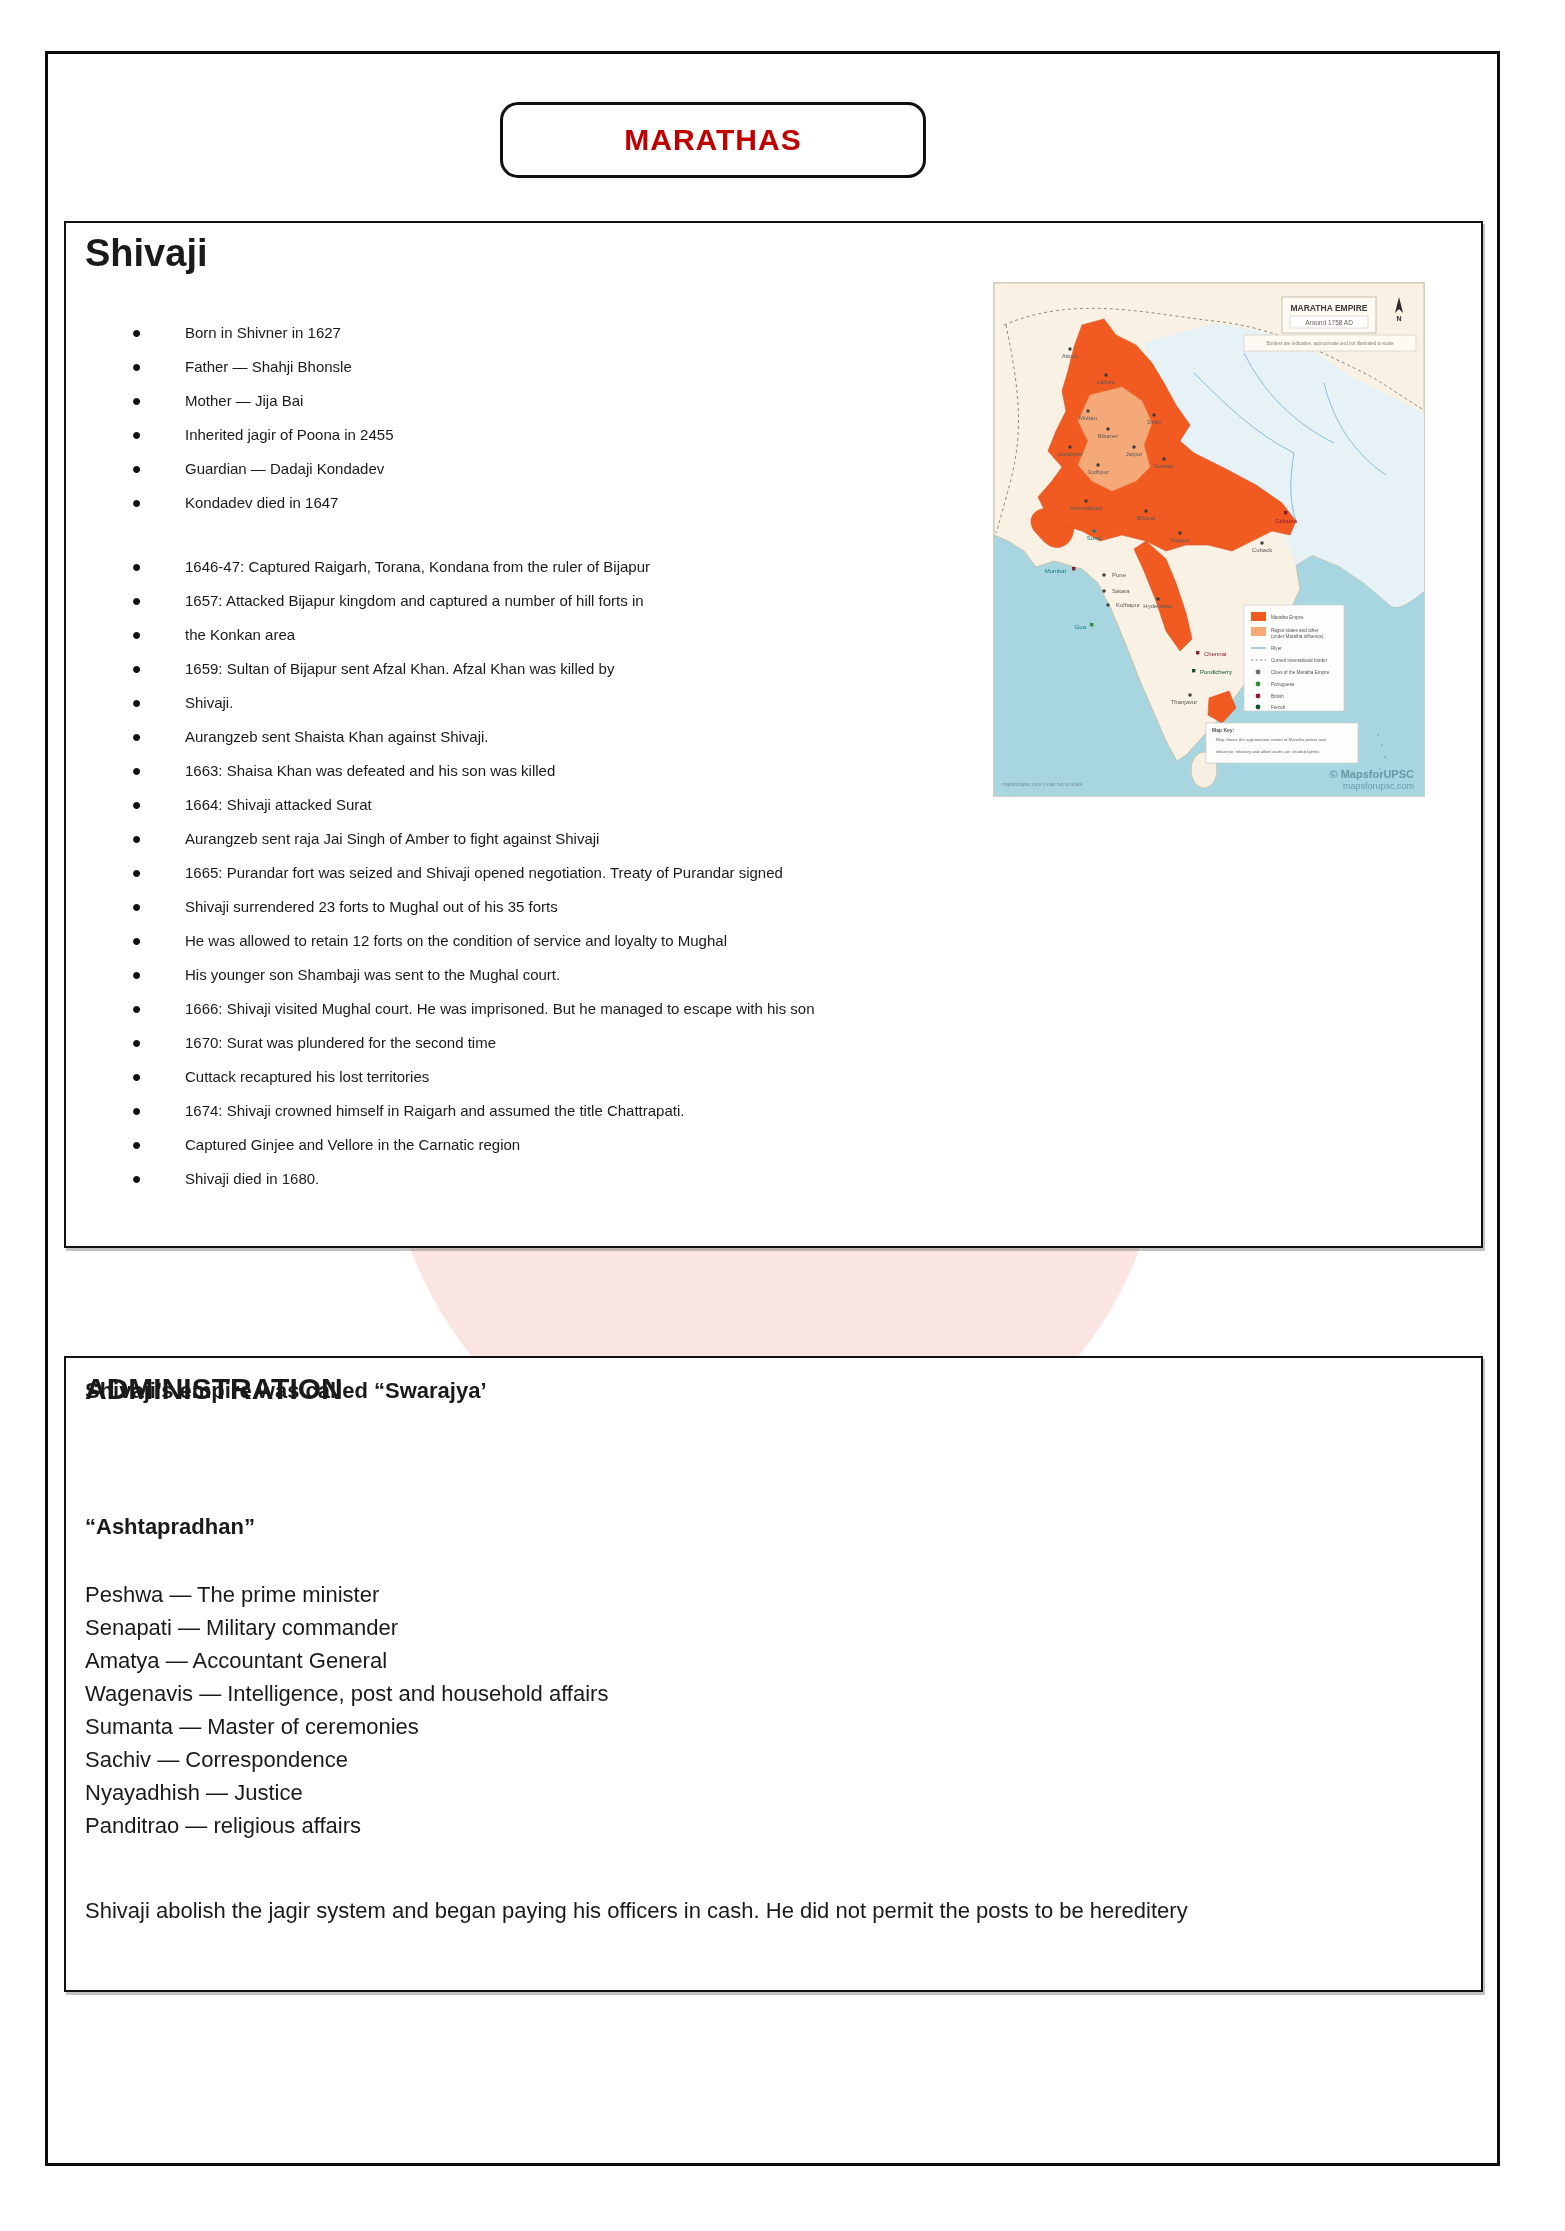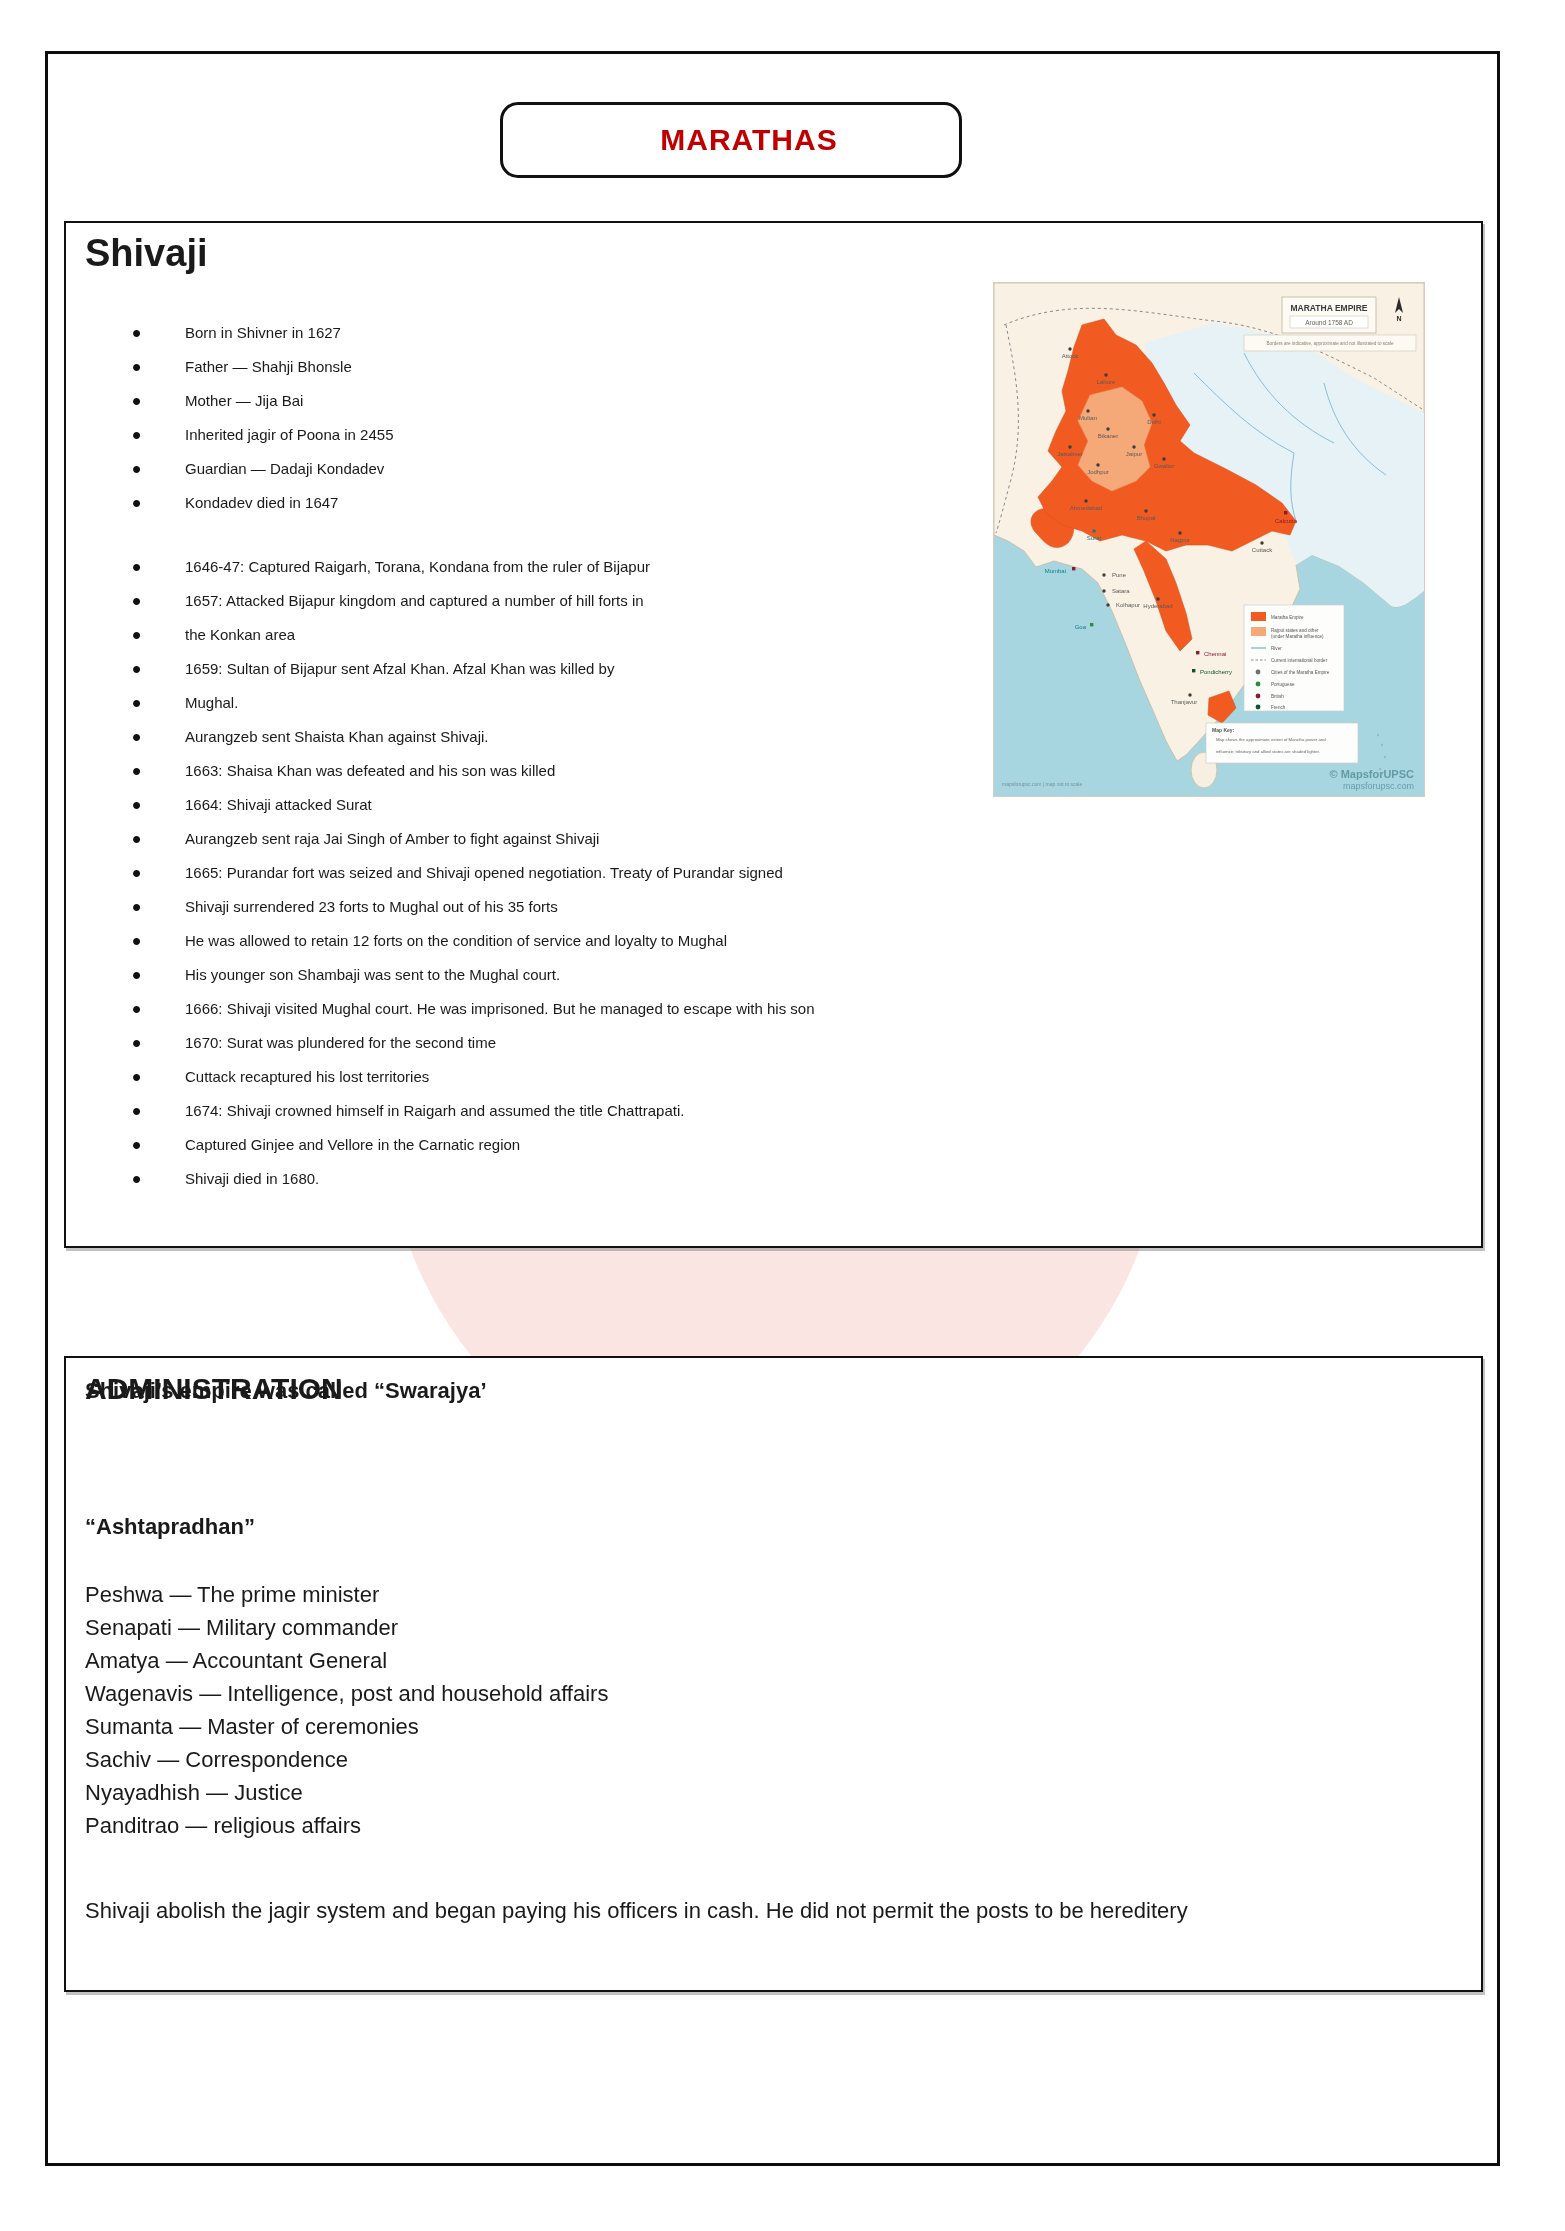--- a/index.html
+++ b/index.html
@@ -11,21 +11,21 @@
   .abs{position:absolute;}
   #watermark-circle{
     left:385px;top:718px;width:780px;height:784px;border-radius:50%;
     background:#fbe5e3;z-index:0;
   }
   #page-border{
     left:45px;top:51px;width:1449px;height:2109px;border:3px solid #0d0d0d;z-index:1;
   }
   #title-box{
     left:500px;top:102px;width:420px;height:70px;border:3px solid #101010;border-radius:18px;
-    background:#fff;z-index:3;display:flex;align-items:center;justify-content:center;padding-left:36px;
+    background:#fff;z-index:3;display:flex;align-items:center;justify-content:center;
   }
   #title-box .t{font-size:30px;font-weight:bold;color:#c00000;letter-spacing:1px;}
   .content-box{
     background:#fff;border:2px solid #101010;z-index:2;box-shadow:2px 3px 0 rgba(120,120,120,.45);
   }
   #shivaji-box{left:64px;top:221px;width:1415px;height:1023px;}
   #admin-box{left:64px;top:1356px;width:1415px;height:632px;}
   .h1{font-size:38px;font-weight:bold;}
   .h2{font-size:30px;font-weight:bold;}
   .bullets{left:130px;z-index:4;}
@@ -64,21 +64,21 @@
   <div class="li">Inherited jagir of Poona in 2455</div>
   <div class="li">Guardian — Dadaji Kondadev</div>
   <div class="li">Kondadev died in 1647</div>
 </div>
 
 <div class="abs bullets" style="top:550px;">
   <div class="li">1646-47: Captured Raigarh, Torana, Kondana from the ruler of Bijapur</div>
   <div class="li">1657: Attacked Bijapur kingdom and captured a number of hill forts in</div>
   <div class="li">the Konkan area</div>
   <div class="li">1659: Sultan of Bijapur sent Afzal Khan. Afzal Khan was killed by</div>
-  <div class="li">Mughal.</div>
+  <div class="li">Shivaji.</div>
   <div class="li">Aurangzeb sent Shaista Khan against Shivaji.</div>
   <div class="li">1663: Shaisa Khan was defeated and his son was killed</div>
   <div class="li">1664: Shivaji attacked Surat</div>
   <div class="li">Aurangzeb sent raja Jai Singh of Amber to fight against Shivaji</div>
   <div class="li">1665: Purandar fort was seized and Shivaji opened negotiation. Treaty of Purandar signed</div>
   <div class="li">Shivaji surrendered 23 forts to Mughal out of his 35 forts</div>
   <div class="li">He was allowed to retain 12 forts on the condition of service and loyalty to Mughal</div>
   <div class="li">His younger son Shambaji was sent to the Mughal court.</div>
   <div class="li">1666: Shivaji visited Mughal court. He was imprisoned. But he managed to escape with his son</div>
   <div class="li">1670: Surat was plundered for the second time</div>

